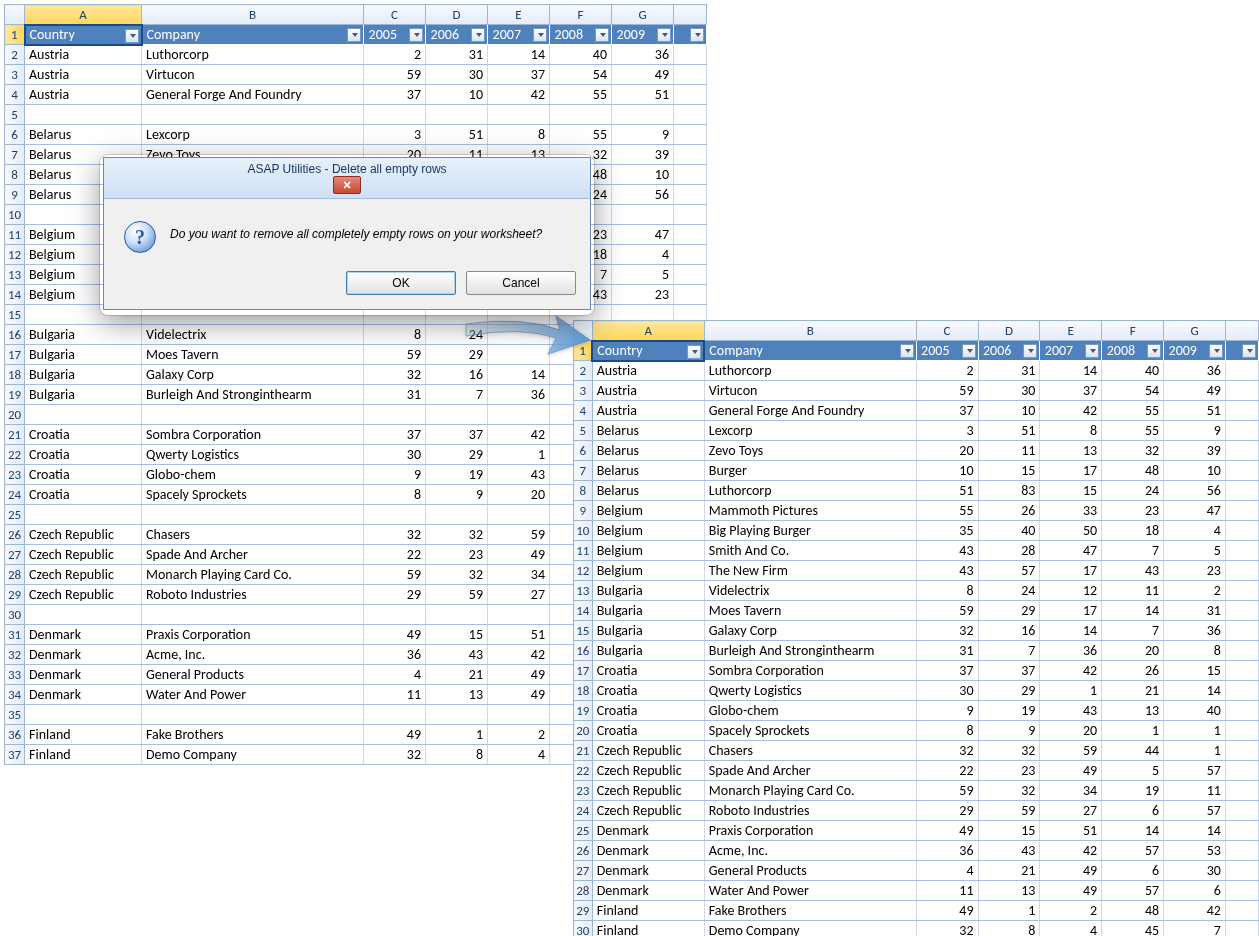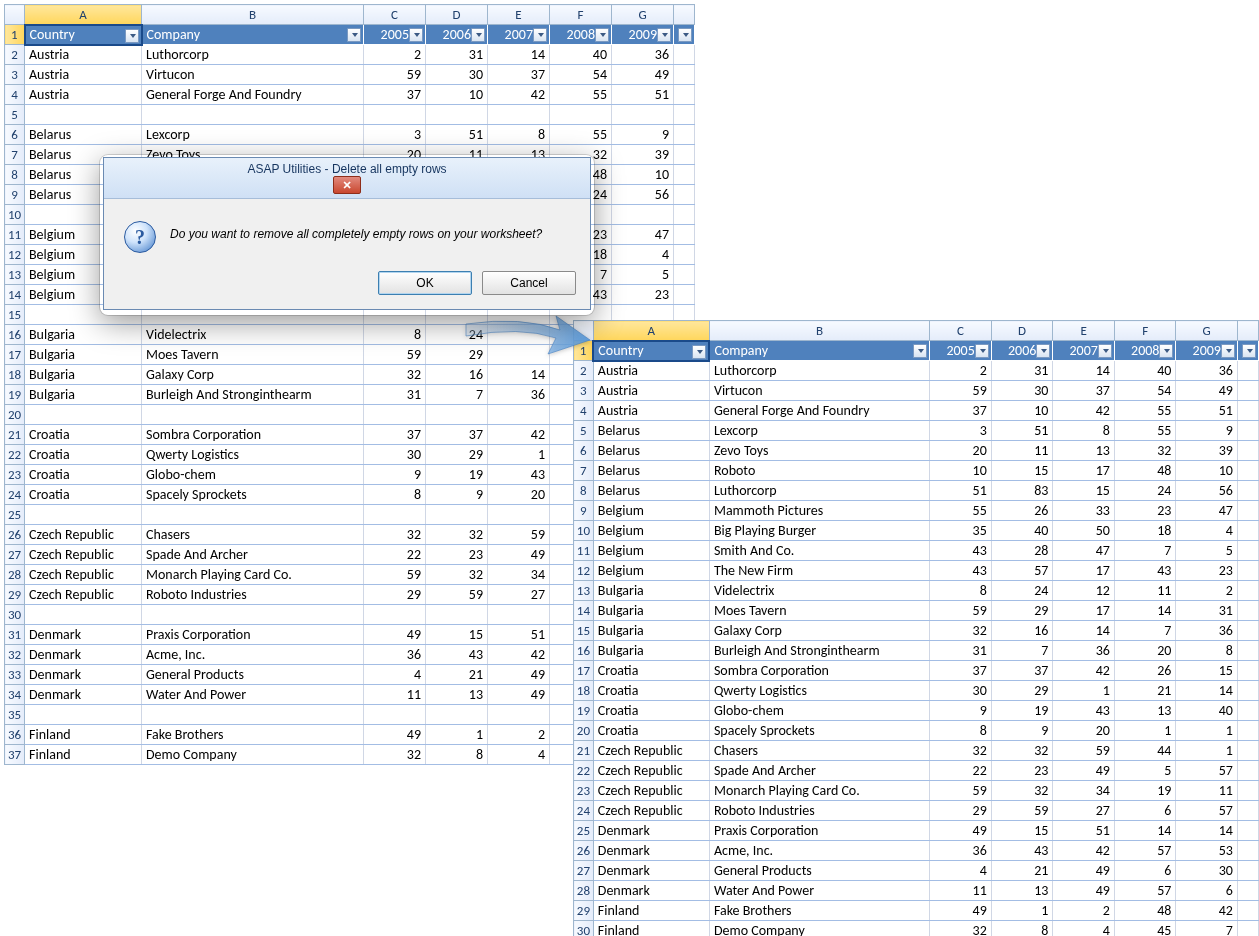--- a/index.html
+++ b/index.html
@@ -12,21 +12,21 @@
   .colhdr-row td, .colhdr-row th { background: linear-gradient(#f7faff,#e4ecfa); border: 1px solid #9eb6ce; color:#21416d; font-weight: normal; text-align:center; height:20px; font-size:13px;}
   .colhdr-row .sel { background: linear-gradient(#ffe79c,#ffd65c); }
   .rowhdr { background: linear-gradient(90deg,#f7faff,#e4ecfa); border:1px solid #9eb6ce; color:#21416d; text-align:center; width:20px; font-size:13px;}
   .rowhdr.sel { background: linear-gradient(90deg,#ffe79c,#ffd65c);}
   .corner { background: linear-gradient(#f7faff,#e4ecfa); border:1px solid #9eb6ce; width:20px;}
   
   .cell { border: 1px solid #d0d7e5; height:20px; padding: 0 4px; white-space:nowrap; overflow:hidden;}
   .cell.num { text-align:right; }
   .cell.sel { border:2px solid #1a4a8a !important;}
   
-  .thead-row .cell { background:#4f81bd; color:#fff; border:1px solid #fff; position:relative; font-weight:normal; padding-right:16px;}
+  .thead-row .cell { background:#4f81bd; color:#fff; border:1px solid #fff; position:relative; font-weight:normal; padding-right:28px;}
   .thead-row .cell.num { }
   .thead-row .cell::after{
     content:""; position:absolute; right:2px; top:3px; width:12px; height:12px;
     background:linear-gradient(#fff,#d8e4f2); border:1px solid #7a99c1; border-radius:1px;
   }
   .thead-row .cell::before{
     content:""; position:absolute; right:5px; top:8px; width:0; height:0;
     border-left:3px solid transparent; border-right:3px solid transparent; border-top:4px solid #3b5a84; z-index:2;
   }
   
@@ -37,21 +37,21 @@
   .rA{width:117px;} .rB{width:222px;} .rC{width:62px;} .rD{width:62px;} .rE{width:62px;} .rF{width:62px;} .rG{width:62px;}.rH{width:8px;}
   
   
   .overlay-shadow{position:absolute; top:155px; left:100px; width:494px; height:160px; border-radius:8px; box-shadow: 0 8px 30px rgba(0,0,0,0.4), 0 0 0 1px rgba(0,0,0,0.15); z-index:10;}
   .dialog{position:absolute; top:157px; left:103px; width:488px; background:#f0f0f0; border:1px solid #6a8ab2; z-index:11; font-family: "Segoe UI", Tahoma, sans-serif; font-size:12px;}
   .dialog-title{background:linear-gradient(#e8f1fb,#cfe0f5); padding:4px 8px; color:#16355f; display:flex; align-items:center; justify-content:space-between; border-bottom:1px solid #a6bdd9;flex-direction:column;}
   .dialog-close{width:28px; height:18px; background:linear-gradient(#e28a7e,#c9472f); border:1px solid #8e2d1a; border-radius:2px; color:#fff; display:flex; align-items:center; justify-content:center; font-size:11px; font-weight:bold;}
   .dialog-body{padding:22px 20px 10px 20px; display:flex; gap:14px; align-items:flex-start; background:#f0f0f0;}
   .dialog-qicon{width:32px;height:32px;border-radius:50%;background:radial-gradient(circle at 35% 30%,#fff 0,#cfe3fb 40%,#3b78c6 100%);border:1px solid #2a5aa0;display:flex;align-items:center;justify-content:center;color:#2a5aa0;font-weight:bold;font-size:20px;font-family:Georgia,serif;}
   .dialog-buttons{display:flex;justify-content:flex-end;gap:10px;padding:8px 14px 14px;}
-  .dbtn{width:94px;height:24px;background:linear-gradient(#fff,#e2e2e2);border:1px solid #8a8a8a;border-radius:2px;font-size:12px;cursor:pointer;}
+  .dbtn{width:110px;height:24px;background:linear-gradient(#fff,#e2e2e2);border:1px solid #8a8a8a;border-radius:2px;font-size:12px;cursor:pointer;}
   .dbtn.def{border:1px solid #3c7fb1; box-shadow:0 0 0 1px #b2d5ef inset;}
   
   
   .arrow{position:absolute; top:302px; left:462px; z-index:5;}
   .arrow svg{filter: drop-shadow(0 1px 2px rgba(0,0,0,0.25));}
 </style>
 </head>
 <body>
 
 <table class="sheet sheet-left" id="sheet-left">
@@ -552,21 +552,21 @@
         <td class="cell rC num">20</td>
         <td class="cell rD num">11</td>
         <td class="cell rE num">13</td>
         <td class="cell rF num">32</td>
         <td class="cell rG num">39</td>
         <td class="cell rH"></td>
       </tr>
       <tr class="data-row">
         <td class="rowhdr">7</td>
         <td class="cell rA">Belarus</td>
-        <td class="cell rB">Roboto</td>
+        <td class="cell rB">Burger</td>
         <td class="cell rC num">10</td>
         <td class="cell rD num">15</td>
         <td class="cell rE num">17</td>
         <td class="cell rF num">48</td>
         <td class="cell rG num">10</td>
         <td class="cell rH"></td>
       </tr>
       <tr class="data-row">
         <td class="rowhdr">8</td>
         <td class="cell rA">Belarus</td>

